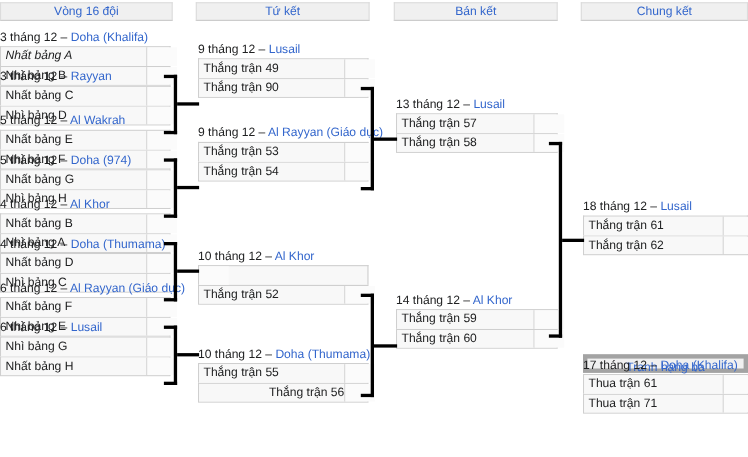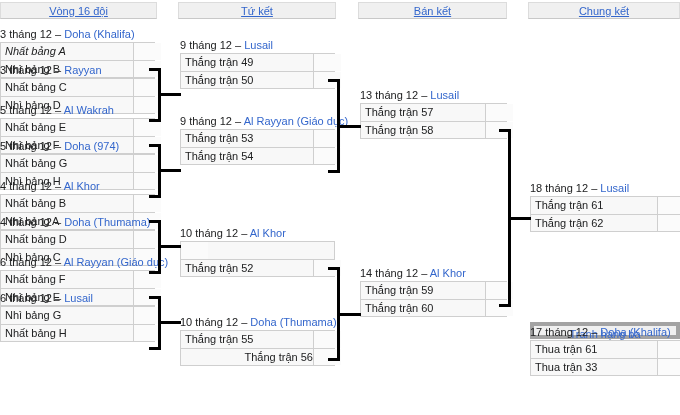--- a/index.html
+++ b/index.html
@@ -5,21 +5,21 @@
   html,body{margin:0;padding:0;}
   body{
     width:680px;height:415px;position:relative;overflow:hidden;
     background:#ffffff;
     font-family:"Liberation Sans","DejaVu Sans",sans-serif;
     font-size:11px;color:#202122;
   }
   .col-header{
     position:absolute;height:17px;line-height:17px;text-align:center;
     background:#f0f0f0;border:1px solid #dcdcdc;border-bottom-color:#c8c8c8;
-    color:#3366cc;font-size:11px;box-sizing:border-box;text-decoration:underline;
+    color:#3366cc;font-size:11px;box-sizing:border-box;
   }
   .date{
     position:absolute;height:14px;line-height:14px;white-space:nowrap;
     font-size:11px;color:#202122;
   }
   .date .ven{color:#3366cc;}
   .mbox{position:absolute;box-sizing:border-box;}
   .mrow{
     display:flex;height:18px;box-sizing:border-box;
     border:1px solid #cfcfcf;border-bottom:none;background:#f8f8f8;
@@ -137,21 +137,21 @@
       <div class="score" style="width: 27px; flex: 0 0 27px;"></div>
     </div>
   </div>
 <div class="date" style="left: 180px; top: 38px;"><span>9 tháng 12 – </span><span class="ven">Lusail</span></div>
 <div class="mbox" style="left: 180px; top: 53px; width: 155px;">
     <div class="mrow">
       <div class="team" style="width: 128px; flex: 0 0 128px;">Thắng trận 49</div>
       <div class="score" style="width: 27px; flex: 0 0 27px;"></div>
     </div>
     <div class="mrow">
-      <div class="team" style="width: 128px; flex: 0 0 128px;">Thắng trận 50</div>
+      <div class="team" style="width: 128px; flex: 0 0 128px;">Thắng trận 90</div>
       <div class="score" style="width: 27px; flex: 0 0 27px;"></div>
     </div>
   </div>
 <div class="date" style="left: 180px; top: 114px;"><span>9 tháng 12 – </span><span class="ven">Al Rayyan (Giáo dục)</span></div>
 <div class="mbox" style="left: 180px; top: 129px; width: 155px;">
     <div class="mrow">
       <div class="team" style="width: 128px; flex: 0 0 128px;">Thắng trận 53</div>
       <div class="score" style="width: 27px; flex: 0 0 27px;"></div>
     </div>
     <div class="mrow">
@@ -214,21 +214,21 @@
     </div>
   </div>
 <div class="third-header" style="left: 530px; top: 322px; width: 150px;">Tranh hạng ba</div>
 <div class="date" style="left: 530px; top: 325px;"><span>17 tháng 12 – </span><span class="ven">Doha (Khalifa)</span></div>
 <div class="mbox" style="left: 530px; top: 340px; width: 150px;">
     <div class="mrow">
       <div class="team" style="width: 122px; flex: 0 0 122px;">Thua trận 61</div>
       <div class="score" style="width: 28px; flex: 0 0 28px;"></div>
     </div>
     <div class="mrow">
-      <div class="team" style="width: 122px; flex: 0 0 122px;">Thua trận 33</div>
+      <div class="team" style="width: 122px; flex: 0 0 122px;">Thua trận 71</div>
       <div class="score" style="width: 28px; flex: 0 0 28px;"></div>
     </div>
   </div>
 <div class="cnx v" style="left: 158px; top: 68px; height: 54px;"></div>
 <div class="cnx h" style="left: 149px; top: 68px; width: 12px;"></div>
 <div class="cnx h" style="left: 149px; top: 119px; width: 12px;"></div>
 <div class="cnx h" style="left: 161px; top: 93px; width: 20px;"></div>
 <div class="cnx v" style="left: 158px; top: 144px; height: 54px;"></div>
 <div class="cnx h" style="left: 149px; top: 144px; width: 12px;"></div>
 <div class="cnx h" style="left: 149px; top: 195px; width: 12px;"></div>

